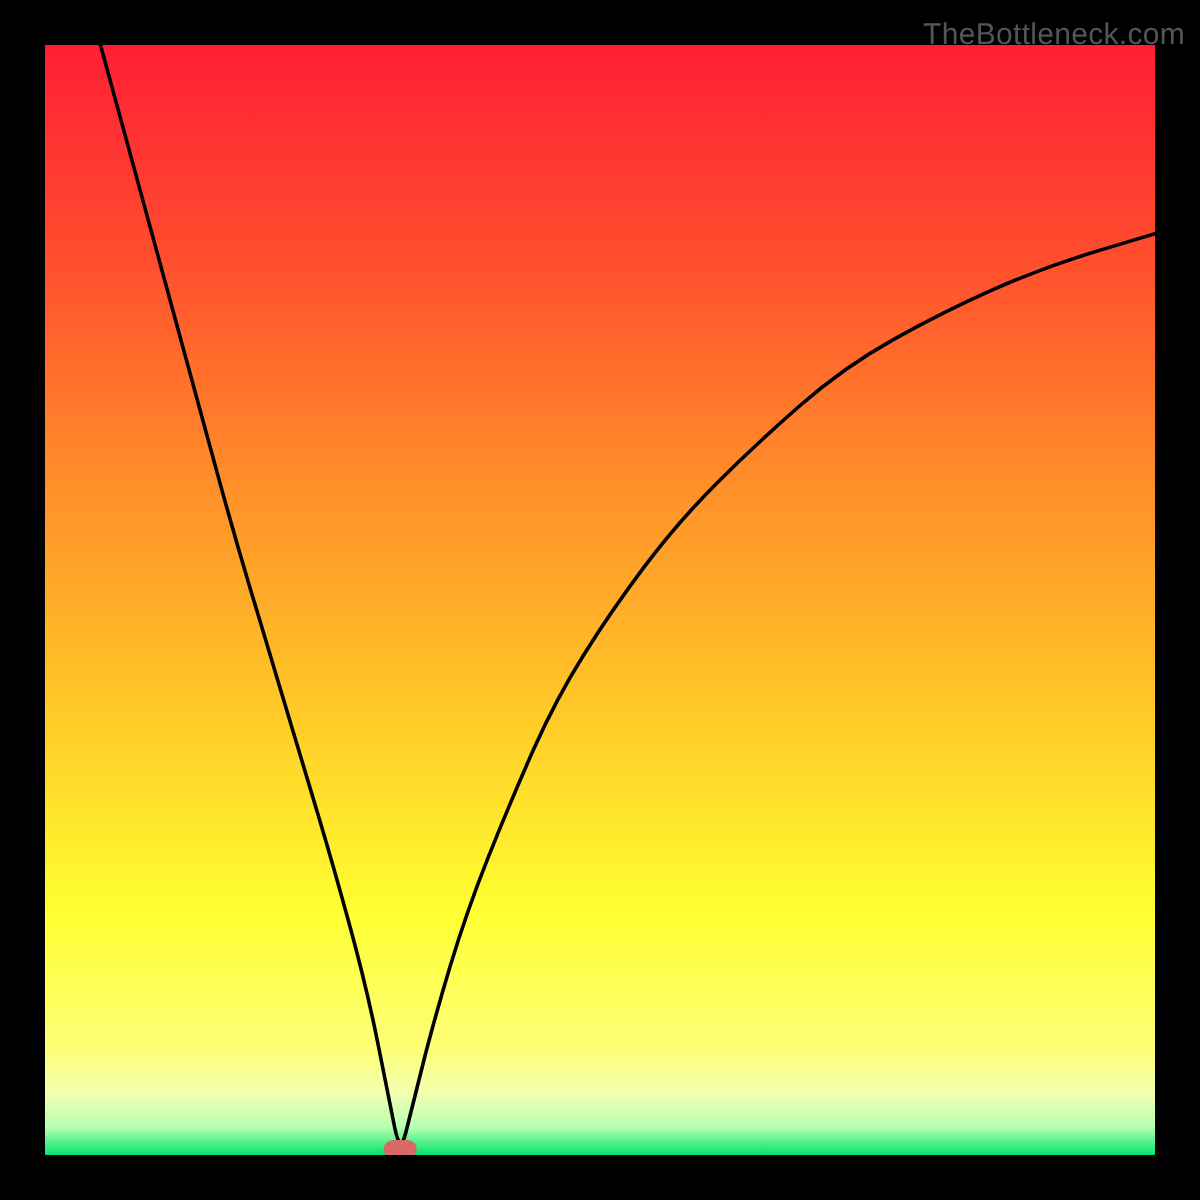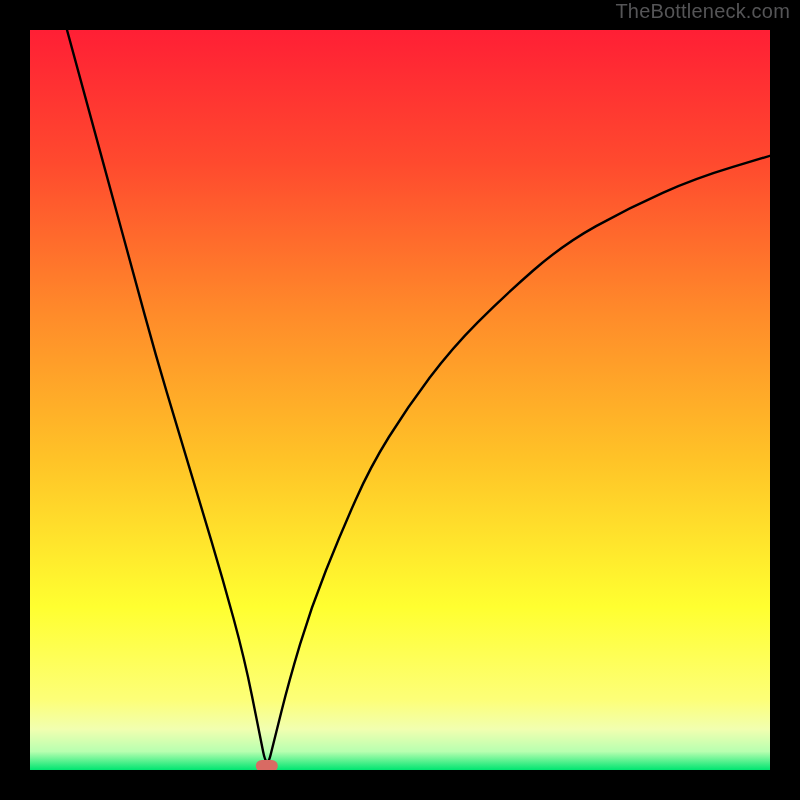--- a/index.html
+++ b/index.html
@@ -13,21 +13,21 @@
   }
   .frame {
     position: relative;
     width: 800px;
     height: 800px;
     background: #000;
     box-sizing: border-box;
   }
   .watermark {
     position: absolute;
-    top: 0;
+    top: 12px;
     right: 10px;
     color: #555557;
     font-size: 20px;
     letter-spacing: 0.2px;
     z-index: 5;
     user-select: none;
   }
   .plot-area {
     position: absolute;
     left: 30px;

